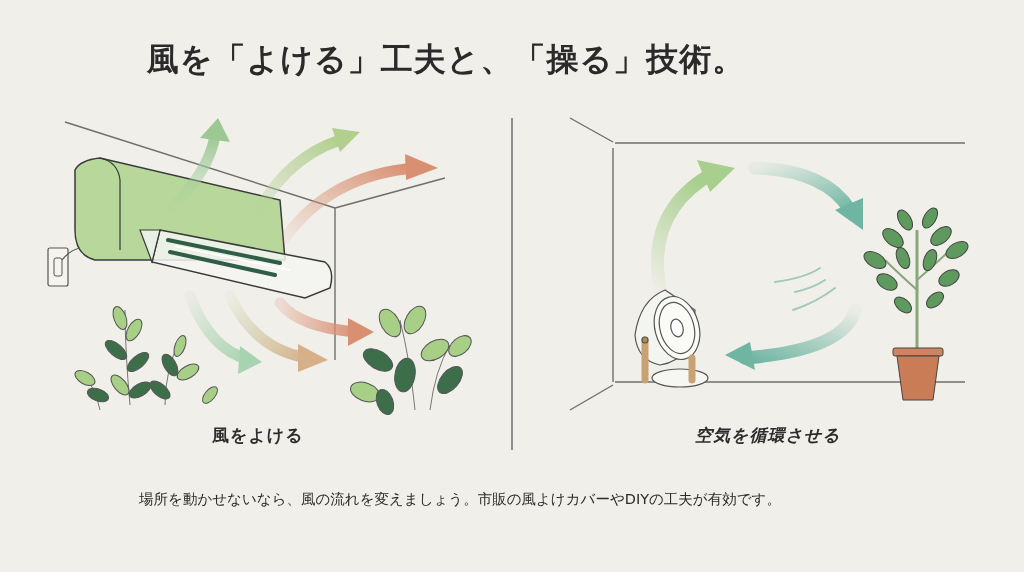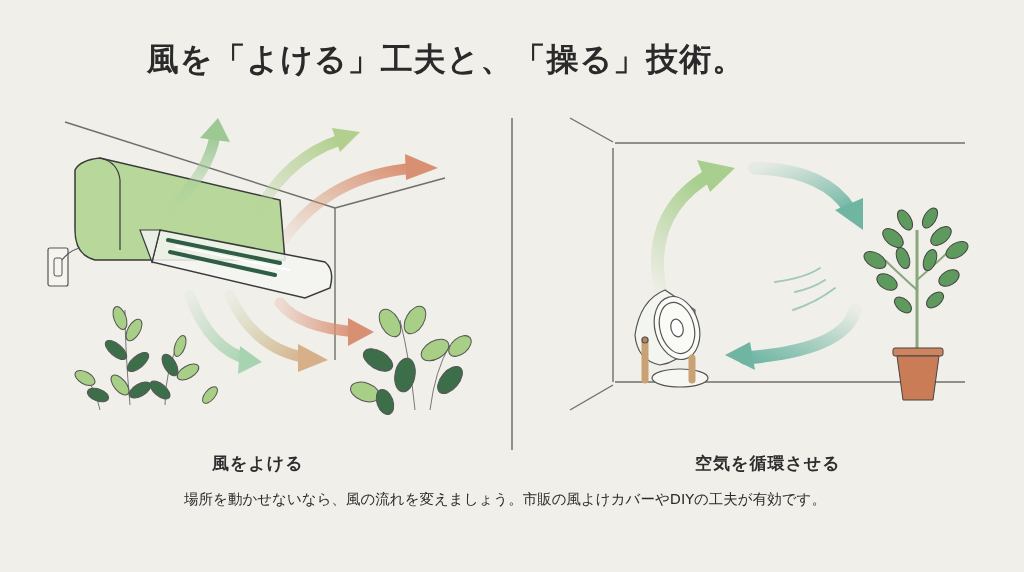--- a/index.html
+++ b/index.html
@@ -17,28 +17,28 @@
     }
     .panel { position: absolute; top: 110px; height: 340px; }
     .panel-left { left: 40px; width: 440px; }
     .panel-right { left: 545px; width: 440px; }
     .panel svg { position: absolute; left: 0; top: 0; }
     .divider {
       position: absolute; left: 511px; top: 118px; width: 1.5px; height: 332px;
       background: #8e8e8e;
     }
     .caption {
-      position: absolute; top: 452px; font-size: 17px; font-weight: bold; color: #2d2d2d;
+      position: absolute; top: 424px; font-size: 17px; font-weight: bold; color: #2d2d2d;
       letter-spacing: 1px;
     }
     .caption-left { left: 212px; }
-    .caption-right { left: 695px; }
+    .caption-right { left: 695px; font-style: italic; }
     .body-text {
       position: absolute; left: 0; top: 487px; width: 920px;
-      text-align: center; font-size: 14.5px; line-height: 25px; color: #2b2b2b; padding-left: 45px;
+      text-align: center; font-size: 14.5px; line-height: 25px; color: #2b2b2b;
     }
     .body-text p { margin: 0; }
   </style>
 </head>
 <body>
 
 <div class="title">風を「よける」工夫と、「操る」技術。</div>
 
 <div class="panel panel-left">
   <svg width="440" height="320" viewBox="0 0 440 320">

